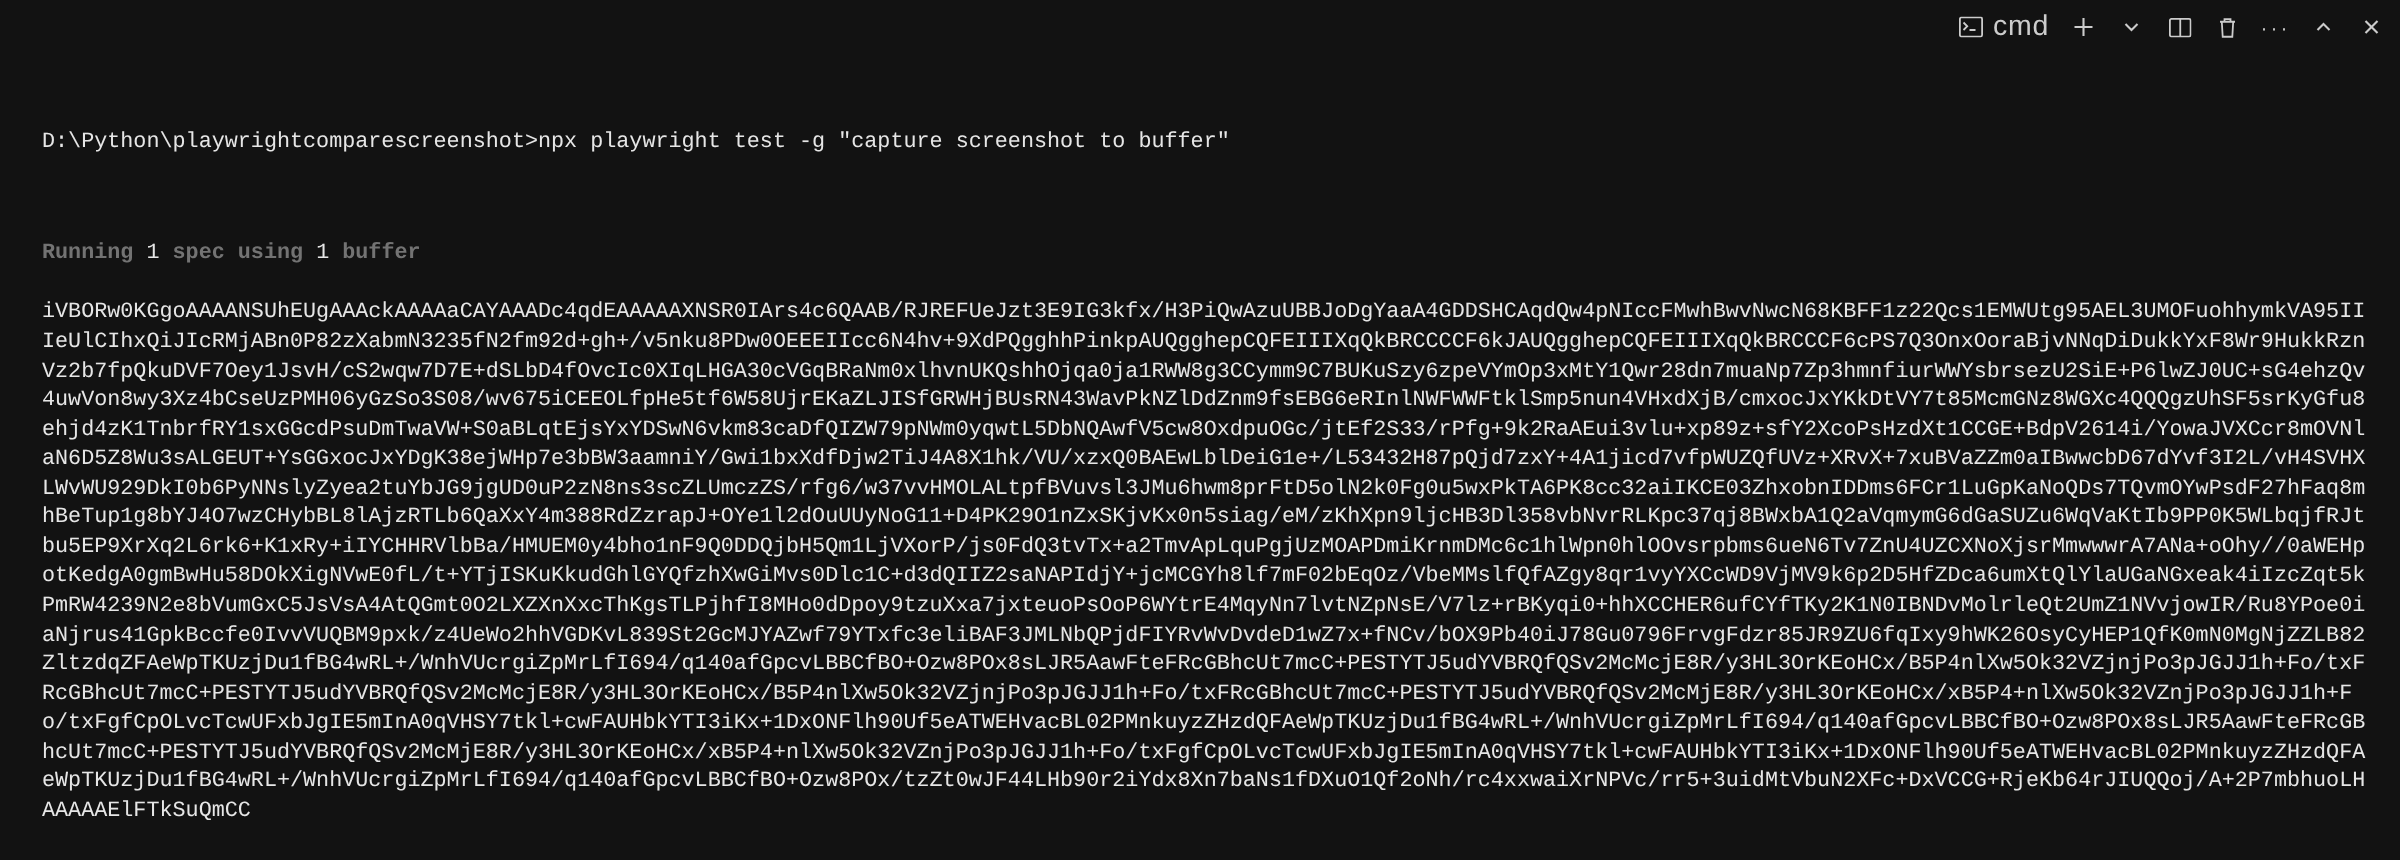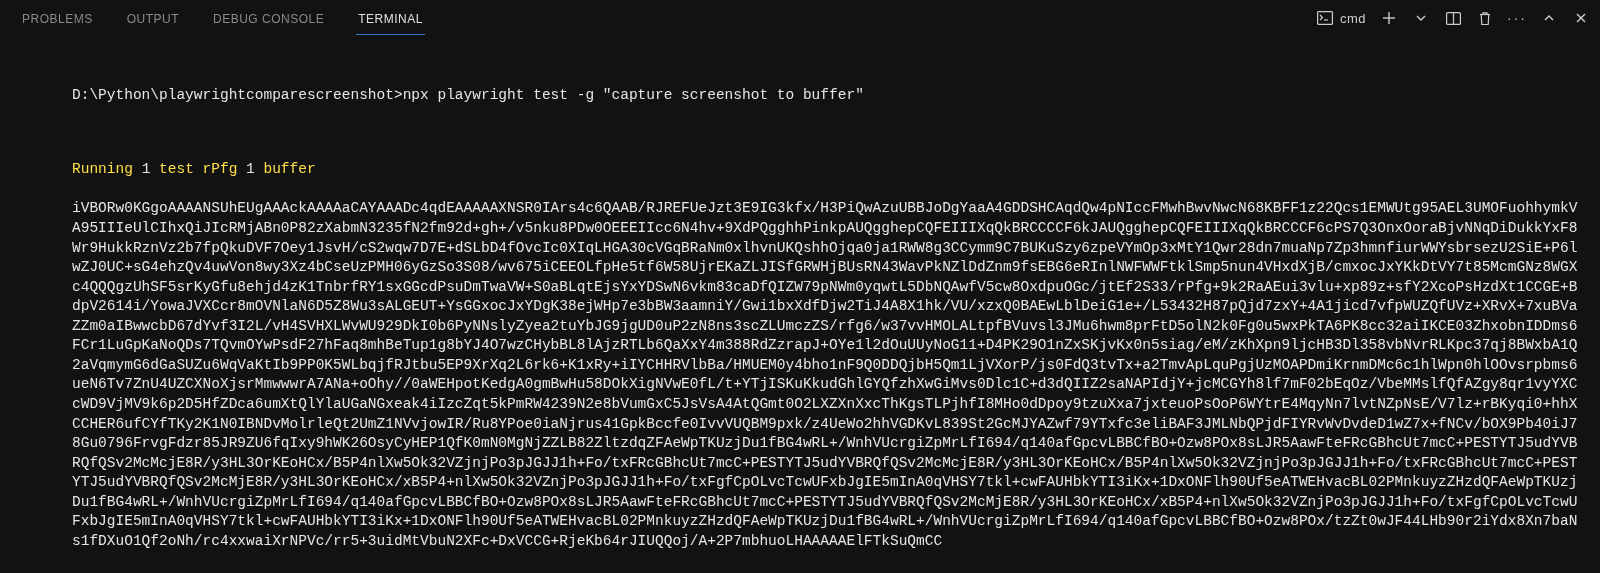--- a/index.html
+++ b/index.html
@@ -46,49 +46,42 @@
     justify-content: center;
     width: 18px;
     height: 18px;
     cursor: pointer;
   }
   .tool-btn svg { display: block; }
   .shell-indicator {
     display: flex;
     align-items: center;
     gap: 6px;
-    font-size: 13px;
+    font-size: 19px;
     color: #cccccc;
   }
   .terminal-body {
     font-family: Consolas, "Courier New", monospace;
     font-size: 14.5px;
     line-height: 1.35;
     padding: 30px 20px 10px 28px;
     white-space: pre-wrap;
     word-break: break-all;
     color: #d4d4d4;
   }
-  .dim { color: #fde047; }
+  .dim { color: #737373; font-weight: bold; }
   .bright { color: #e6e6e6; }
   .mono-block {
     display: block;
-    margin-left: 44px;
   }
 </style>
 </head>
 <body>
 
 <div class="panel-header">
-  <div class="tabs">
-    <div class="tab">PROBLEMS</div>
-    <div class="tab">OUTPUT</div>
-    <div class="tab">DEBUG CONSOLE</div>
-    <div class="tab active">TERMINAL</div>
-  </div>
   <div class="header-spacer"></div>
   <div class="header-tools">
     <span class="shell-indicator">
       <span class="tool-btn">
         <svg width="16" height="14" viewBox="0 0 16 14" fill="none" stroke="#cccccc" stroke-width="1.2">
           <rect x="0.6" y="0.6" width="14.8" height="12.8" rx="1"></rect>
           <path d="M3 4 L5.5 6.5 L3 9"></path>
           <line x1="7" y1="9" x2="11" y2="9"></line>
         </svg>
       </span>
@@ -129,16 +122,16 @@
         <line x1="2" y1="2" x2="10" y2="10"></line>
         <line x1="10" y1="2" x2="2" y2="10"></line>
       </svg>
     </span>
   </div>
 </div>
 
 <div class="terminal-body">
 <span class="mono-block"><span class="bright">D:\Python\playwrightcomparescreenshot&gt;</span><span class="bright">npx playwright test -g "capture screenshot to buffer"</span></span>
 <span class="mono-block" style="height:16px;display:block;"> </span>
-<span class="mono-block"><span class="dim">Running </span><span class="bright">1</span><span class="dim"> test rPfg </span><span class="bright">1</span><span class="dim"> buffer</span></span>
+<span class="mono-block"><span class="dim">Running </span><span class="bright">1</span><span class="dim"> spec using </span><span class="bright">1</span><span class="dim"> buffer</span></span>
 <span class="mono-block bright">iVBORw0KGgoAAAANSUhEUgAAAckAAAAaCAYAAADc4qdEAAAAAXNSR0IArs4c6QAAB/RJREFUeJzt3E9IG3kfx/H3PiQwAzuUBBJoDgYaaA4GDDSHCAqdQw4pNIccFMwhBwvNwcN68KBFF1z22Qcs1EMWUtg95AEL3UMOFuohhymkVA95IIIeUlCIhxQiJIcRMjABn0P82zXabmN3235fN2fm92d+gh+/v5nku8PDw0OEEEIIcc6N4hv+9XdPQgghhPinkpAUQgghepCQFEIIIXqQkBRCCCCF6kJAUQgghepCQFEIIIXqQkBRCCCF6cPS7Q3OnxOoraBjvNNqDiDukkYxF8Wr9HukkRznVz2b7fpQkuDVF7Oey1JsvH/cS2wqw7D7E+dSLbD4fOvcIc0XIqLHGA30cVGqBRaNm0xlhvnUKQshhOjqa0ja1RWW8g3CCymm9C7BUKuSzy6zpeVYmOp3xMtY1Qwr28dn7muaNp7Zp3hmnfiurWWYsbrsezU2SiE+P6lwZJ0UC+sG4ehzQv4uwVon8wy3Xz4bCseUzPMH06yGzSo3S08/wv675iCEEOLfpHe5tf6W58UjrEKaZLJISfGRWHjBUsRN43WavPkNZlDdZnm9fsEBG6eRInlNWFWWFtklSmp5nun4VHxdXjB/cmxocJxYKkDtVY7t85McmGNz8WGXc4QQQgzUhSF5srKyGfu8ehjd4zK1TnbrfRY1sxGGcdPsuDmTwaVW+S0aBLqtEjsYxYDSwN6vkm83caDfQIZW79pNWm0yqwtL5DbNQAwfV5cw8OxdpuOGc/jtEf2S33/rPfg+9k2RaAEui3vlu+xp89z+sfY2XcoPsHzdXt1CCGE+BdpV2614i/YowaJVXCcr8mOVNlaN6D5Z8Wu3sALGEUT+YsGGxocJxYDgK38ejWHp7e3bBW3aamniY/Gwi1bxXdfDjw2TiJ4A8X1hk/VU/xzxQ0BAEwLblDeiG1e+/L53432H87pQjd7zxY+4A1jicd7vfpWUZQfUVz+XRvX+7xuBVaZZm0aIBwwcbD67dYvf3I2L/vH4SVHXLWvWU929DkI0b6PyNNslyZyea2tuYbJG9jgUD0uP2zN8ns3scZLUmczZS/rfg6/w37vvHMOLALtpfBVuvsl3JMu6hwm8prFtD5olN2k0Fg0u5wxPkTA6PK8cc32aiIKCE03ZhxobnIDDms6FCr1LuGpKaNoQDs7TQvmOYwPsdF27hFaq8mhBeTup1g8bYJ4O7wzCHybBL8lAjzRTLb6QaXxY4m388RdZzrapJ+OYe1l2dOuUUyNoG11+D4PK29O1nZxSKjvKx0n5siag/eM/zKhXpn9ljcHB3Dl358vbNvrRLKpc37qj8BWxbA1Q2aVqmymG6dGaSUZu6WqVaKtIb9PP0K5WLbqjfRJtbu5EP9XrXq2L6rk6+K1xRy+iIYCHHRVlbBa/HMUEM0y4bho1nF9Q0DDQjbH5Qm1LjVXorP/js0FdQ3tvTx+a2TmvApLquPgjUzMOAPDmiKrnmDMc6c1hlWpn0hlOOvsrpbms6ueN6Tv7ZnU4UZCXNoXjsrMmwwwrA7ANa+oOhy//0aWEHpotKedgA0gmBwHu58DOkXigNVwE0fL/t+YTjISKuKkudGhlGYQfzhXwGiMvs0Dlc1C+d3dQIIZ2saNAPIdjY+jcMCGYh8lf7mF02bEqOz/VbeMMslfQfAZgy8qr1vyYXCcWD9VjMV9k6p2D5HfZDca6umXtQlYlaUGaNGxeak4iIzcZqt5kPmRW4239N2e8bVumGxC5JsVsA4AtQGmt0O2LXZXnXxcThKgsTLPjhfI8MHo0dDpoy9tzuXxa7jxteuoPsOoP6WYtrE4MqyNn7lvtNZpNsE/V7lz+rBKyqi0+hhXCCHER6ufCYfTKy2K1N0IBNDvMolrleQt2UmZ1NVvjowIR/Ru8YPoe0iaNjrus41GpkBccfe0IvvVUQBM9pxk/z4UeWo2hhVGDKvL839St2GcMJYAZwf79YTxfc3eliBAF3JMLNbQPjdFIYRvWvDvdeD1wZ7x+fNCv/bOX9Pb40iJ78Gu0796FrvgFdzr85JR9ZU6fqIxy9hWK26OsyCyHEP1QfK0mN0MgNjZZLB82ZltzdqZFAeWpTKUzjDu1fBG4wRL+/WnhVUcrgiZpMrLfI694/q140afGpcvLBBCfBO+Ozw8POx8sLJR5AawFteFRcGBhcUt7mcC+PESTYTJ5udYVBRQfQSv2McMcjE8R/y3HL3OrKEoHCx/B5P4nlXw5Ok32VZjnjPo3pJGJJ1h+Fo/txFRcGBhcUt7mcC+PESTYTJ5udYVBRQfQSv2McMcjE8R/y3HL3OrKEoHCx/B5P4nlXw5Ok32VZjnjPo3pJGJJ1h+Fo/txFRcGBhcUt7mcC+PESTYTJ5udYVBRQfQSv2McMjE8R/y3HL3OrKEoHCx/xB5P4+nlXw5Ok32VZnjPo3pJGJJ1h+Fo/txFgfCpOLvcTcwUFxbJgIE5mInA0qVHSY7tkl+cwFAUHbkYTI3iKx+1DxONFlh90Uf5eATWEHvacBL02PMnkuyzZHzdQFAeWpTKUzjDu1fBG4wRL+/WnhVUcrgiZpMrLfI694/q140afGpcvLBBCfBO+Ozw8POx8sLJR5AawFteFRcGBhcUt7mcC+PESTYTJ5udYVBRQfQSv2McMjE8R/y3HL3OrKEoHCx/xB5P4+nlXw5Ok32VZnjPo3pJGJJ1h+Fo/txFgfCpOLvcTcwUFxbJgIE5mInA0qVHSY7tkl+cwFAUHbkYTI3iKx+1DxONFlh90Uf5eATWEHvacBL02PMnkuyzZHzdQFAeWpTKUzjDu1fBG4wRL+/WnhVUcrgiZpMrLfI694/q140afGpcvLBBCfBO+Ozw8POx/tzZt0wJF44LHb90r2iYdx8Xn7baNs1fDXuO1Qf2oNh/rc4xxwaiXrNPVc/rr5+3uidMtVbuN2XFc+DxVCCG+RjeKb64rJIUQQoj/A+2P7mbhuoLHAAAAAElFTkSuQmCC</span>
 
 </div>
 
 </body></html>

